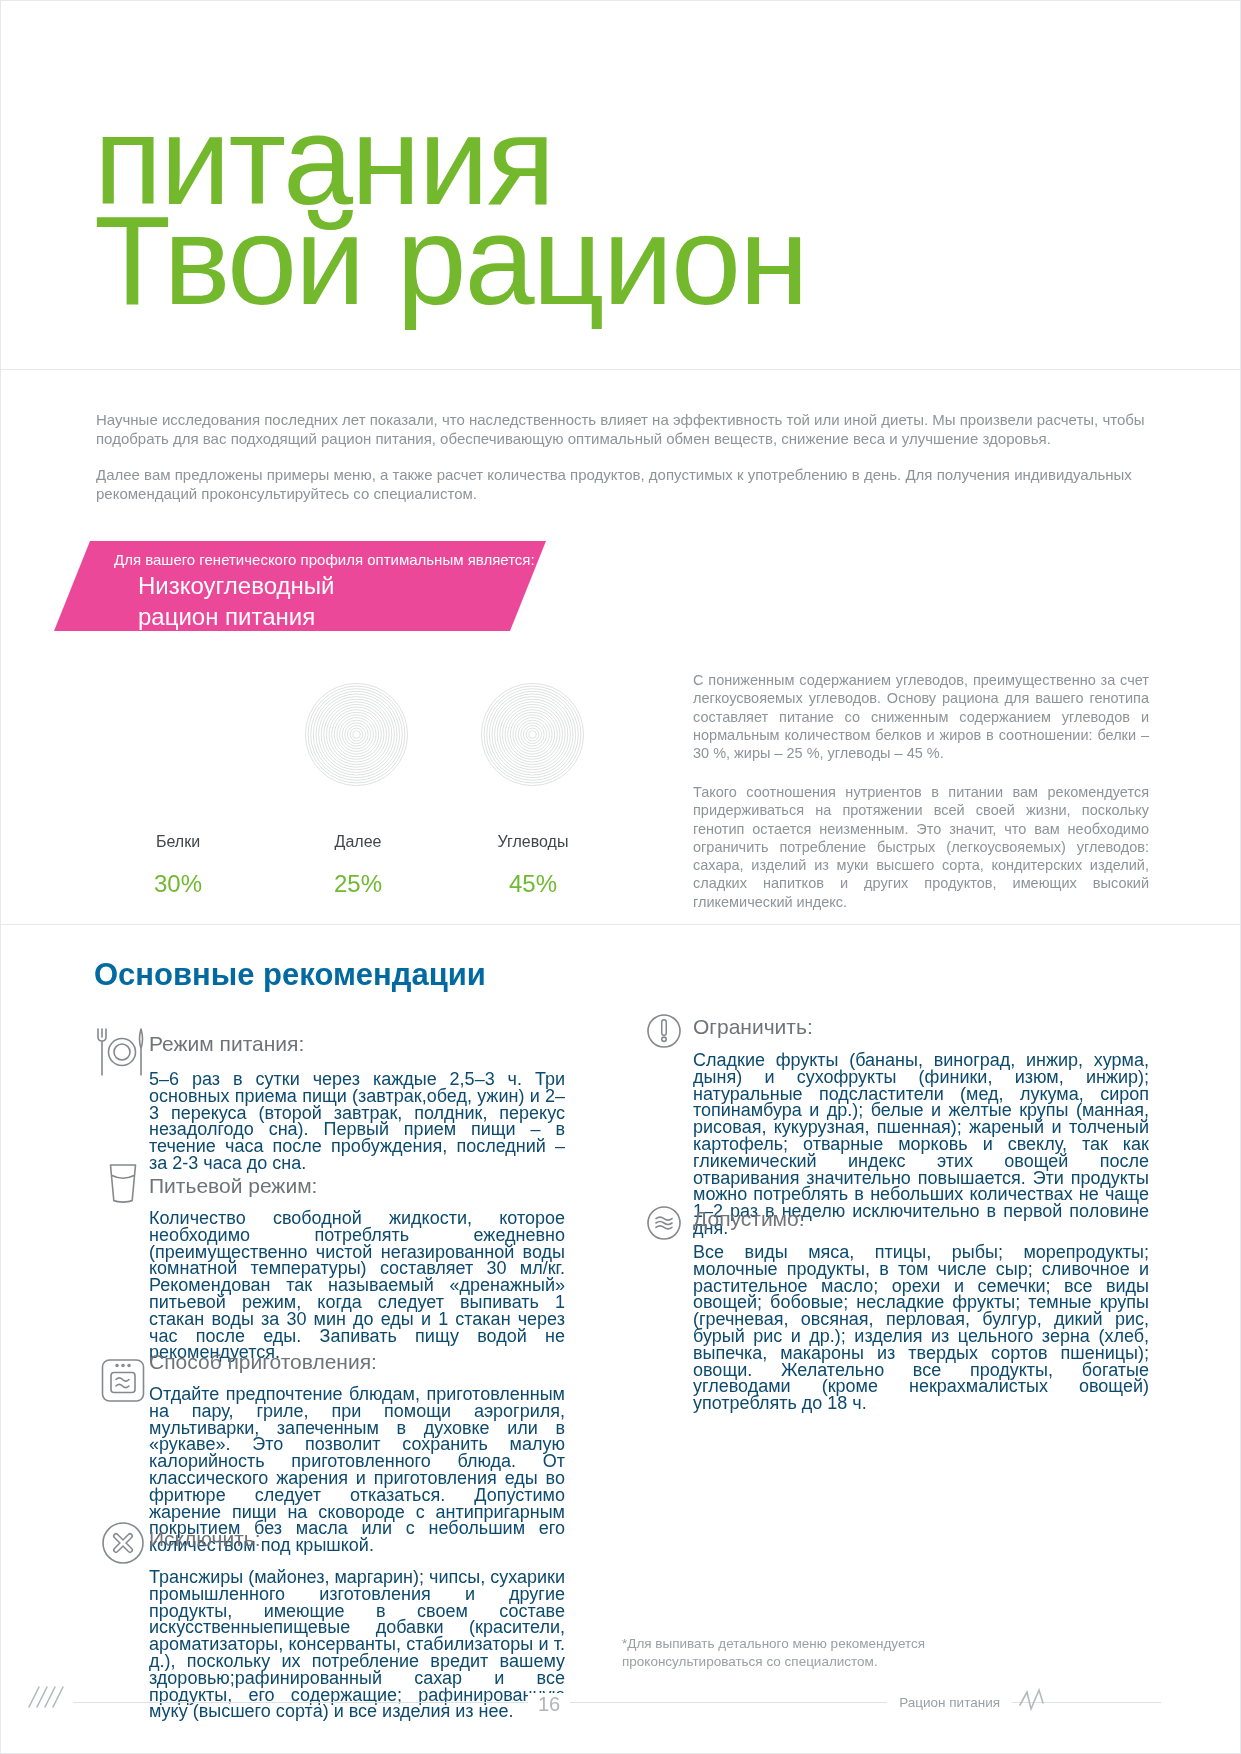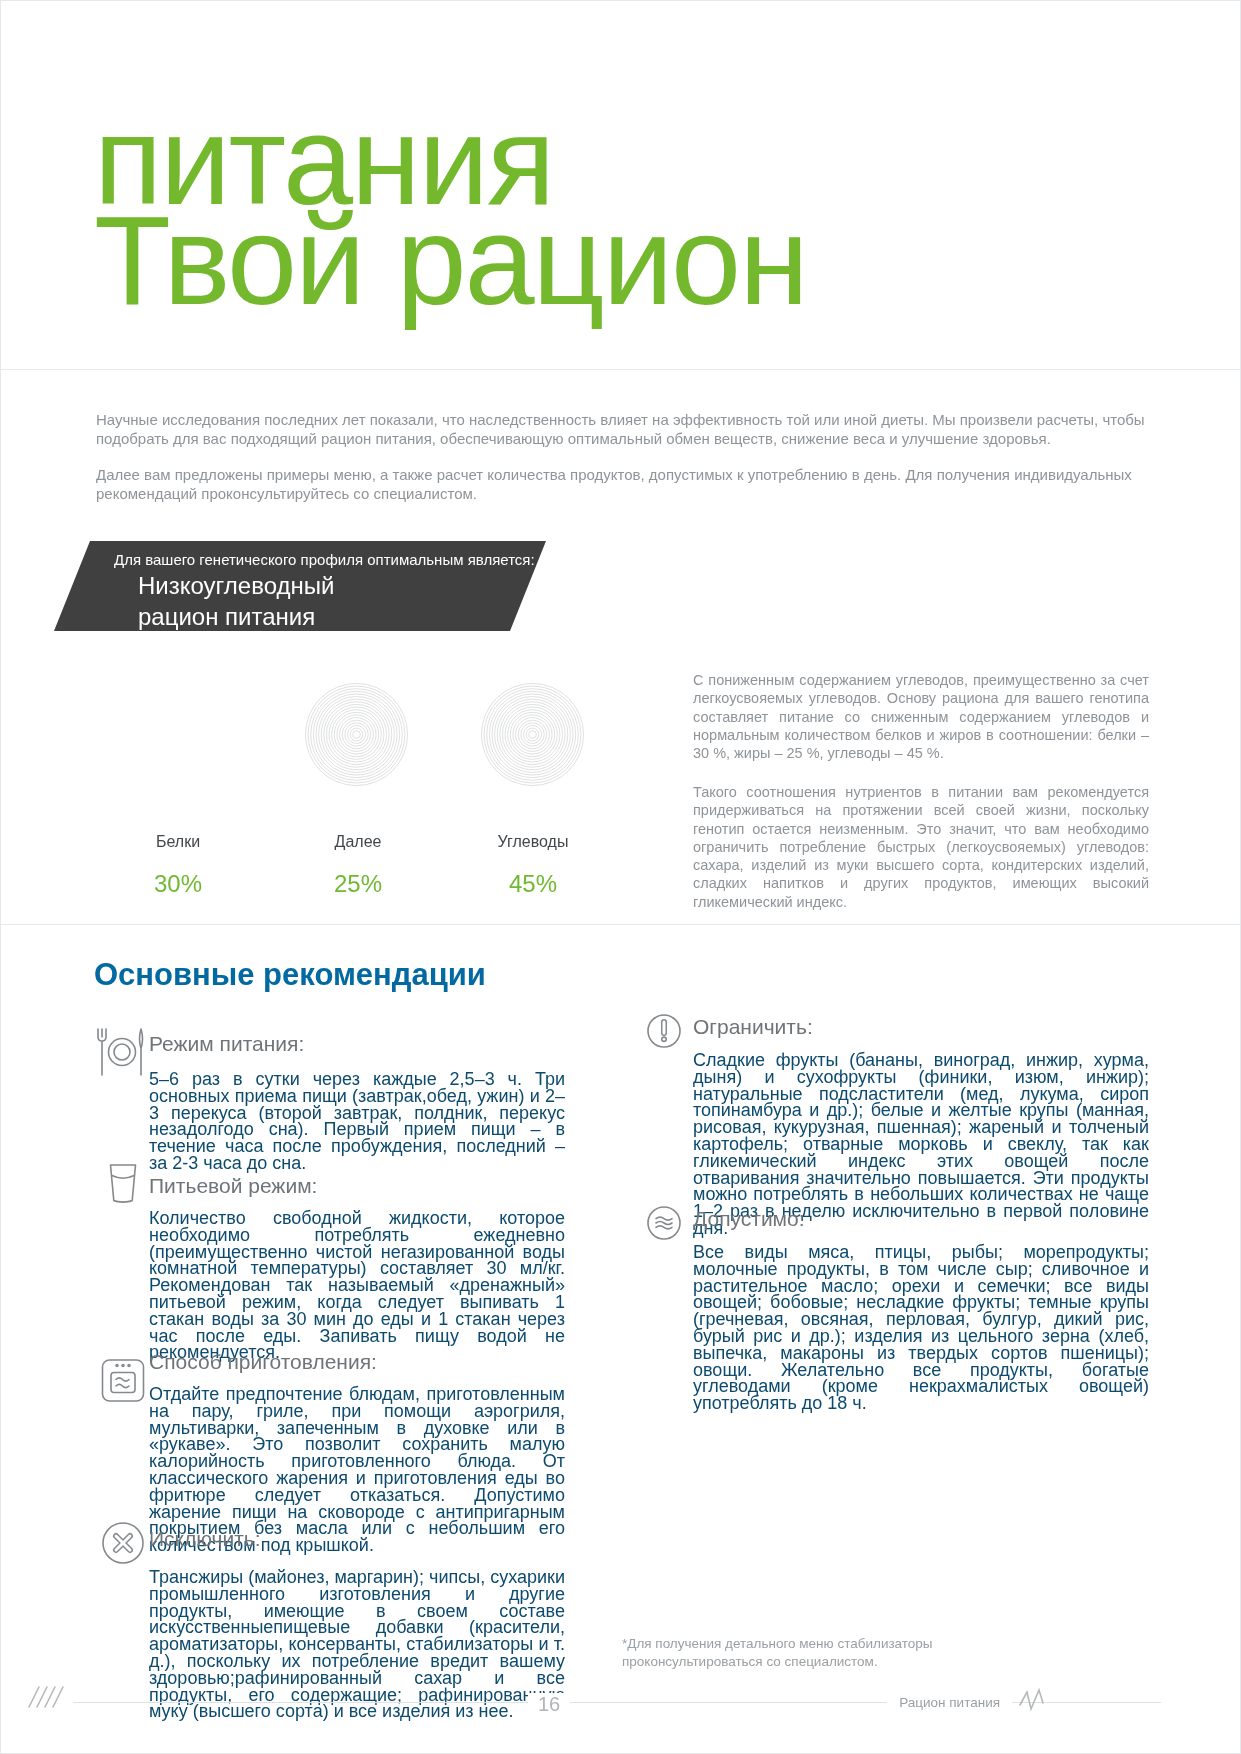--- a/index.html
+++ b/index.html
@@ -17,21 +17,21 @@
   .divider1{top:368px;}
   .divider2{top:923px;}
   .intro-p{
     position:absolute;left:95px;width:1053px;
     font-size:15px;line-height:18.5px;color:#8f9499;
   }
   .intro-p1{top:410px;}
   .intro-p2{top:465px;}
   .banner{
     position:absolute;left:53px;top:540px;width:492px;height:90px;
-    background:#404040;color:#fff;
+    background:#ec4899;color:#fff;
     clip-path:polygon(36px 0,100% 0,calc(100% - 36px) 100%,0 100%);
     padding:10px 0 0 60px;box-sizing:border-box;
   }
   .banner-kicker{font-size:15px;line-height:17px;}
   .banner-big{font-size:24px;line-height:27px;margin-top:4px;font-weight:400;margin-left:24px;}
   svg.rings{position:absolute;width:107px;height:107px;top:680px;}
   svg.rings circle{fill:none;stroke:#dadcdd;stroke-width:.9;}
   .rings1{left:302px;}
   .rings2{left:478px;}
   .macro{position:absolute;top:832px;width:130px;text-align:center;}
@@ -220,21 +220,21 @@
 
   <div class="item-icon" style="left:645px;top:1204px;width:36px;height:36px">
     <svg viewBox="0 0 36 36">
       <circle class="ic" cx="18" cy="18" r="16"></circle>
       <path class="ic" d="M10 13.6c2.6-2 5.4-2 8 0s5.4 2 8 0 M10 18c2.6-2 5.4-2 8 0s5.4 2 8 0 M10 22.4c2.6-2 5.4-2 8 0s5.4 2 8 0"></path>
     </svg>
   </div>
   <div class="item-head" style="left:692px;top:1206px">Допустимо:</div>
   <div class="item-body body-r" style="top:1243px">Все виды мяса, птицы, рыбы; морепродукты; молочные продукты, в том числе сыр; сливочное и растительное масло; орехи и семечки; все виды овощей; бобовые; несладкие фрукты; темные крупы (гречневая, овсяная, перловая, булгур, дикий рис, бурый рис и др.); изделия из цельного зерна (хлеб, выпечка, макароны из твердых сортов пшеницы); овощи. Желательно все продукты, богатые углеводами (кроме некрахмалистых овощей) употреблять до 18 ч.</div>
 
-  <div class="footnote">*Для получения детального меню стабилизаторы проконсультироваться со специалистом.</div>
+  <div class="footnote">*Для выпивать детального меню рекомендуется проконсультироваться со специалистом.</div>
 
   <svg class="hatch" width="42" height="24" viewBox="0 0 42 24">
     <path class="thin" d="M2 22L12 2 M10 22L20 2 M18 22L28 2 M26 22L36 2"></path>
   </svg>
   <div class="footer-rule"></div>
   <div class="page-number">16</div>
   <div class="footer-section">Рацион питания</div>
   <svg class="squiggle" width="28" height="26" viewBox="0 0 28 26">
     <path class="thin" d="M1 17L8 4l4 17L20 2l4 13"></path>
   </svg>

